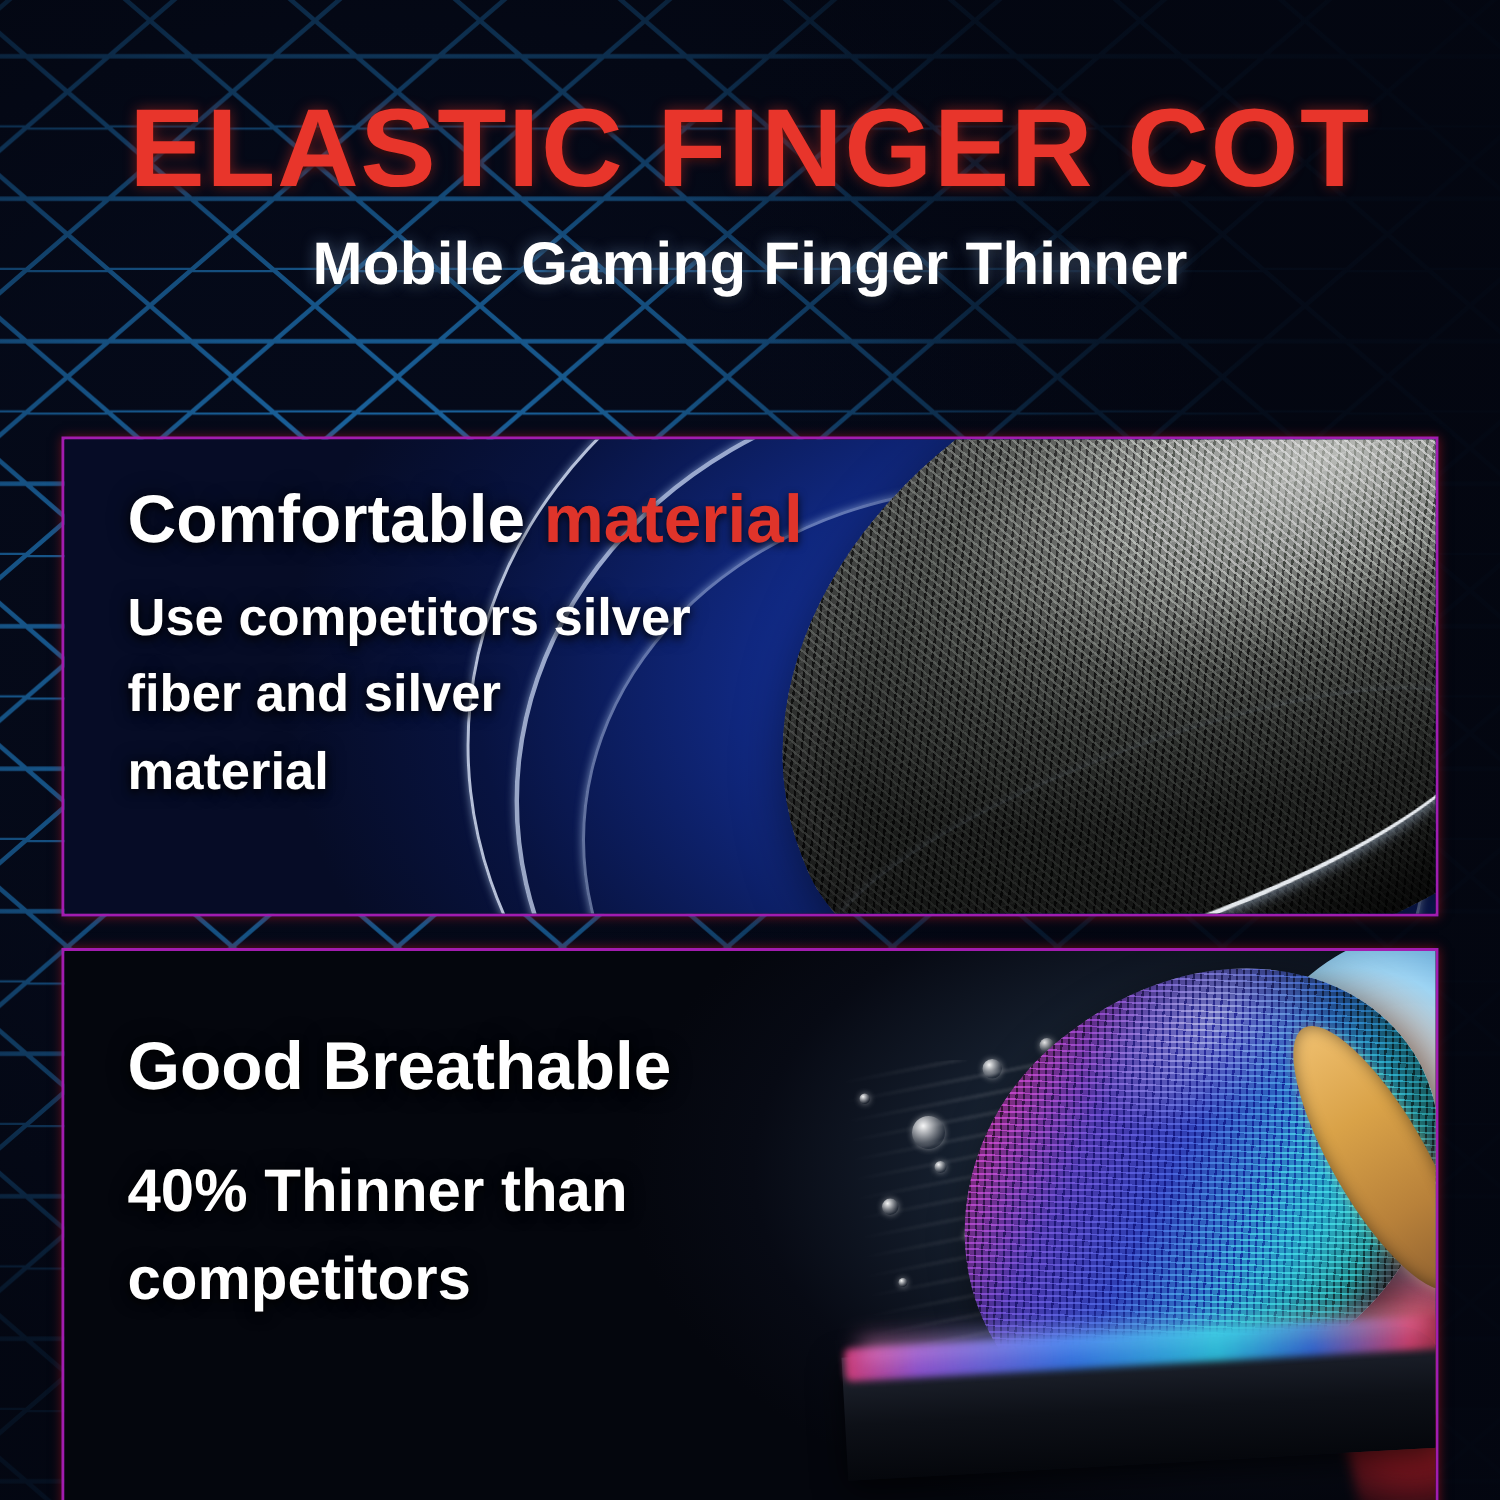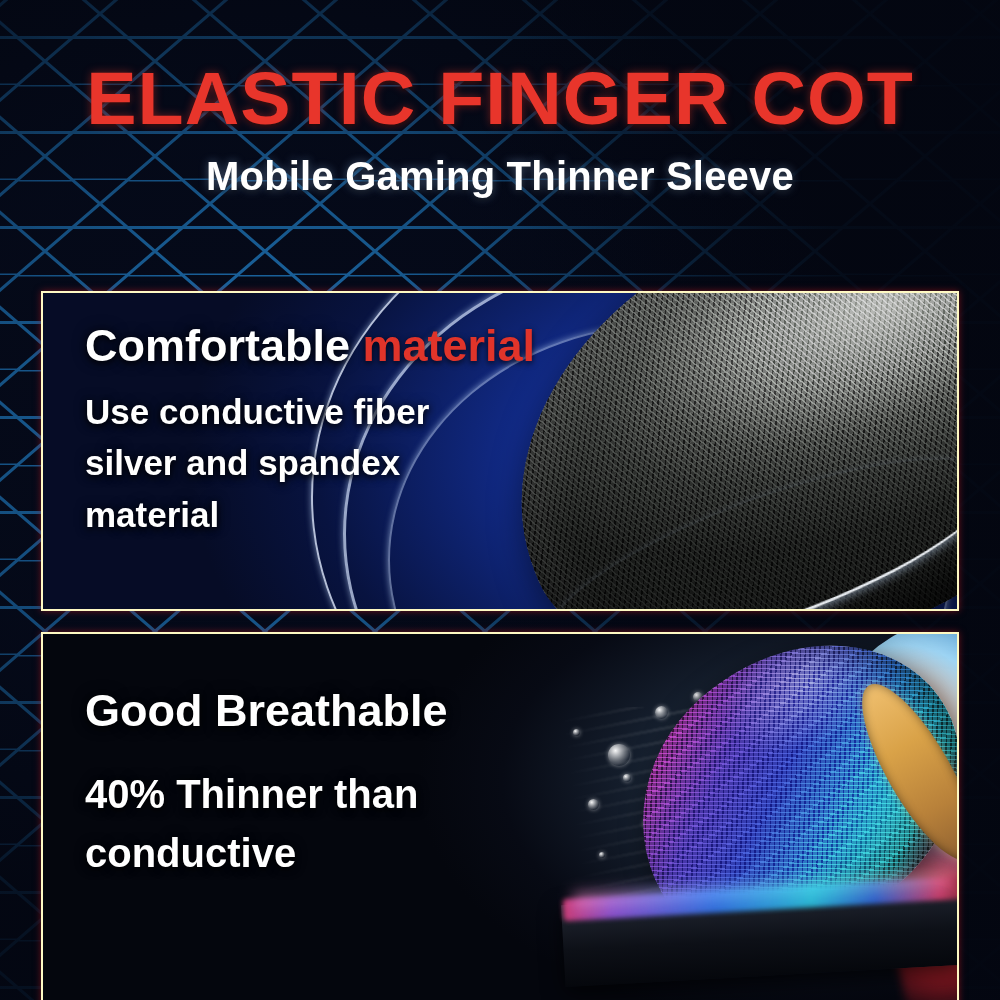--- a/index.html
+++ b/index.html
@@ -58,21 +58,21 @@
     color:#ffffff;
     letter-spacing:.2px;
     text-shadow:0 0 10px rgba(160,200,255,.40), 0 2px 4px rgba(0,0,0,.7);
     white-space:nowrap;
   }
 
   
   .panel{
     position:absolute;
     left:41px;width:918px;
-    border:2px solid #fef9c3;
+    border:2px solid #a21caf;
     box-shadow:0 0 7px rgba(190,25,35,.55), inset 0 0 3px rgba(0,0,0,.8);
     overflow:hidden;
     box-sizing:border-box;
   }
   #panel-1{top:291px;height:320px;}
   #panel-2{top:632px;height:408px;}
 
   .panel-inner{position:absolute;inset:0;overflow:hidden;}
 
   
@@ -273,37 +273,37 @@
       </defs>
       <rect width="1030" height="1030" fill="#050a1a"></rect>
       <rect width="1030" height="1030" fill="url(#hexpat)" mask="url(#fademask)"></rect>
     </svg>
     <div class="hex-vignette"></div>
     <div class="hex-vignette2"></div>
   </div>
 
   <div class="header">
     <h1 class="main-title">ELASTIC FINGER COT</h1>
-    <h2 class="sub-title">Mobile Gaming Thinner Sleeve</h2>
+    <h2 class="sub-title">Mobile Gaming Finger Thinner</h2>
   </div>
 
   <div class="panel" id="panel-1">
     <div class="panel-inner">
       <div class="p1-bg"></div>
       <div class="p1-arc a1"></div>
       <div class="p1-arc a2"></div>
       <div class="p1-arc a3"></div>
       <div class="sleeve1"></div>
       <div class="sleeve1-rim"></div>
     </div>
     <div class="panel-text">
       <p class="panel-head"><span>Comfortable </span><span class="accent">material</span></p>
       <p class="panel-body">
-        <span class="ln">Use conductive fiber</span>
-        <span class="ln">silver and spandex</span>
+        <span class="ln">Use competitors silver</span>
+        <span class="ln">fiber and silver</span>
         <span class="ln">material</span>
       </p>
     </div>
   </div>
 
   <div class="panel" id="panel-2">
     <div class="panel-inner">
       <div class="p2-bg"></div>
 
       <div class="finger2"></div>
@@ -329,18 +329,18 @@
       <div class="sleeve2-band"></div>
 
       <div class="phone2"></div>
       <div class="phone2-edge"></div>
       <div class="phone2-glow"></div>
     </div>
     <div class="panel-text">
       <p class="panel-head"><span>Good Breathable</span></p>
       <p class="panel-body">
         <span class="ln">40% Thinner than</span>
-        <span class="ln">conductive</span>
+        <span class="ln">competitors</span>
       </p>
     </div>
   </div>
 
 </div>
 
 </body></html>

